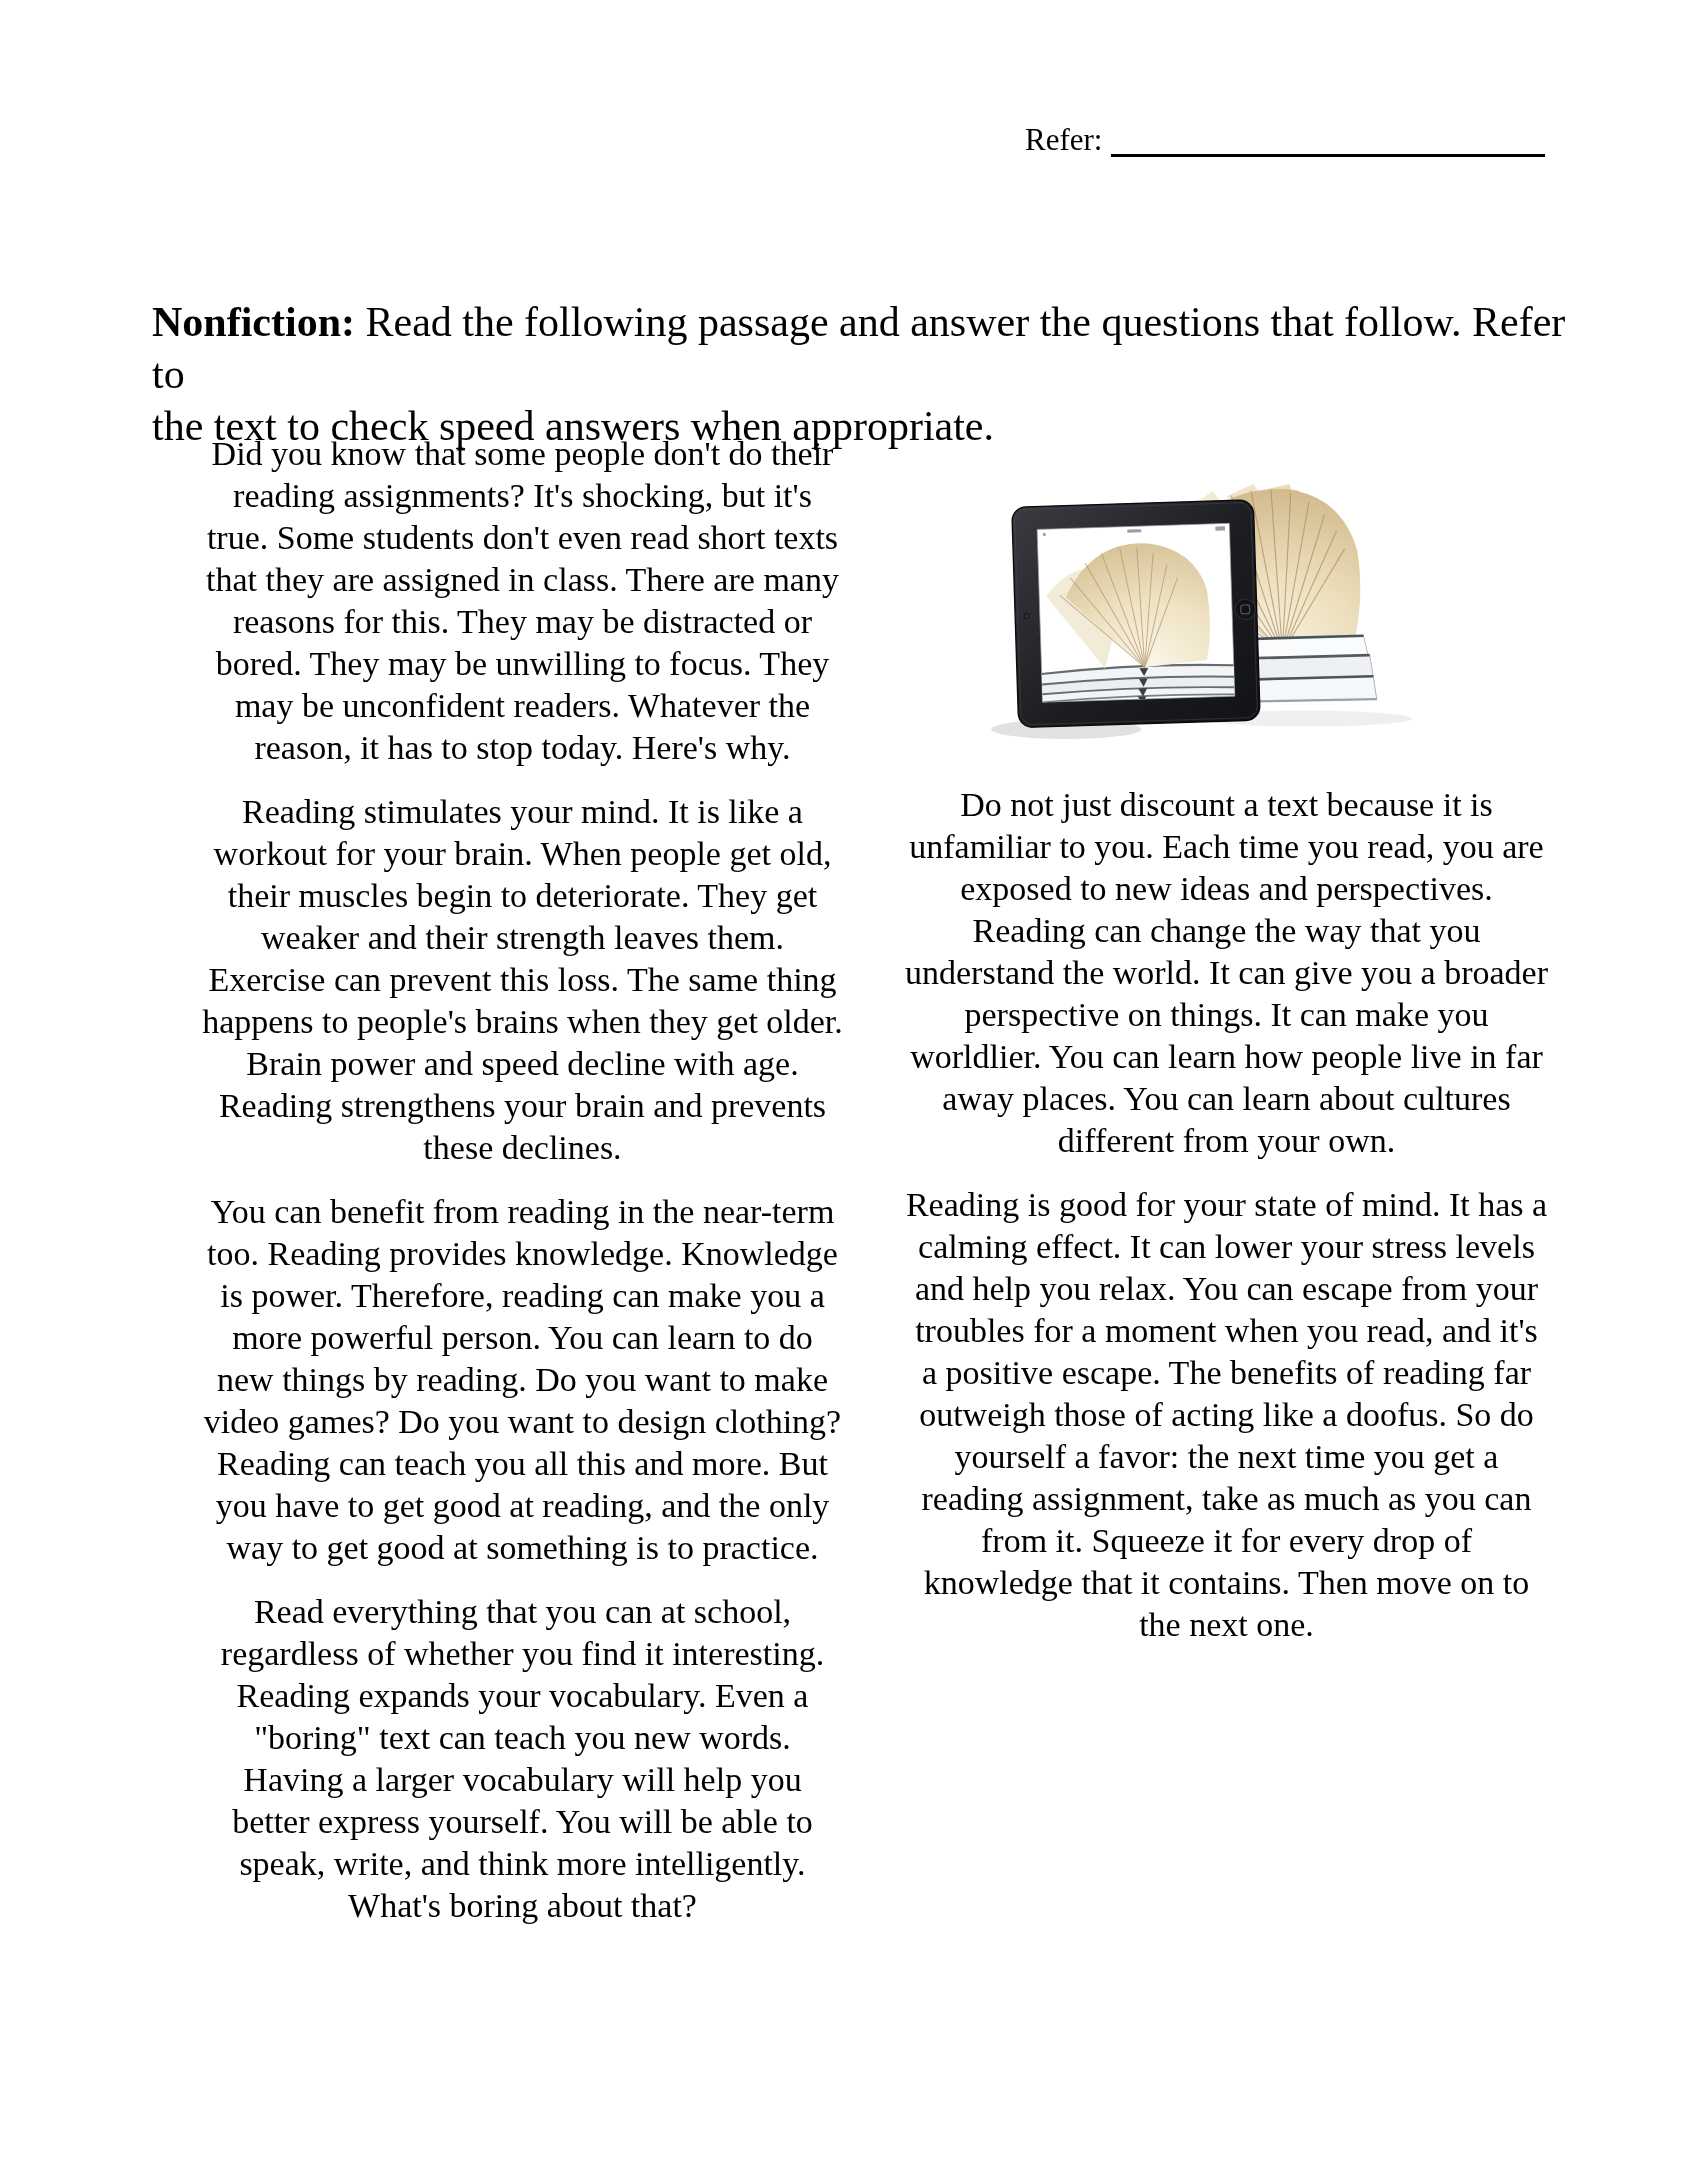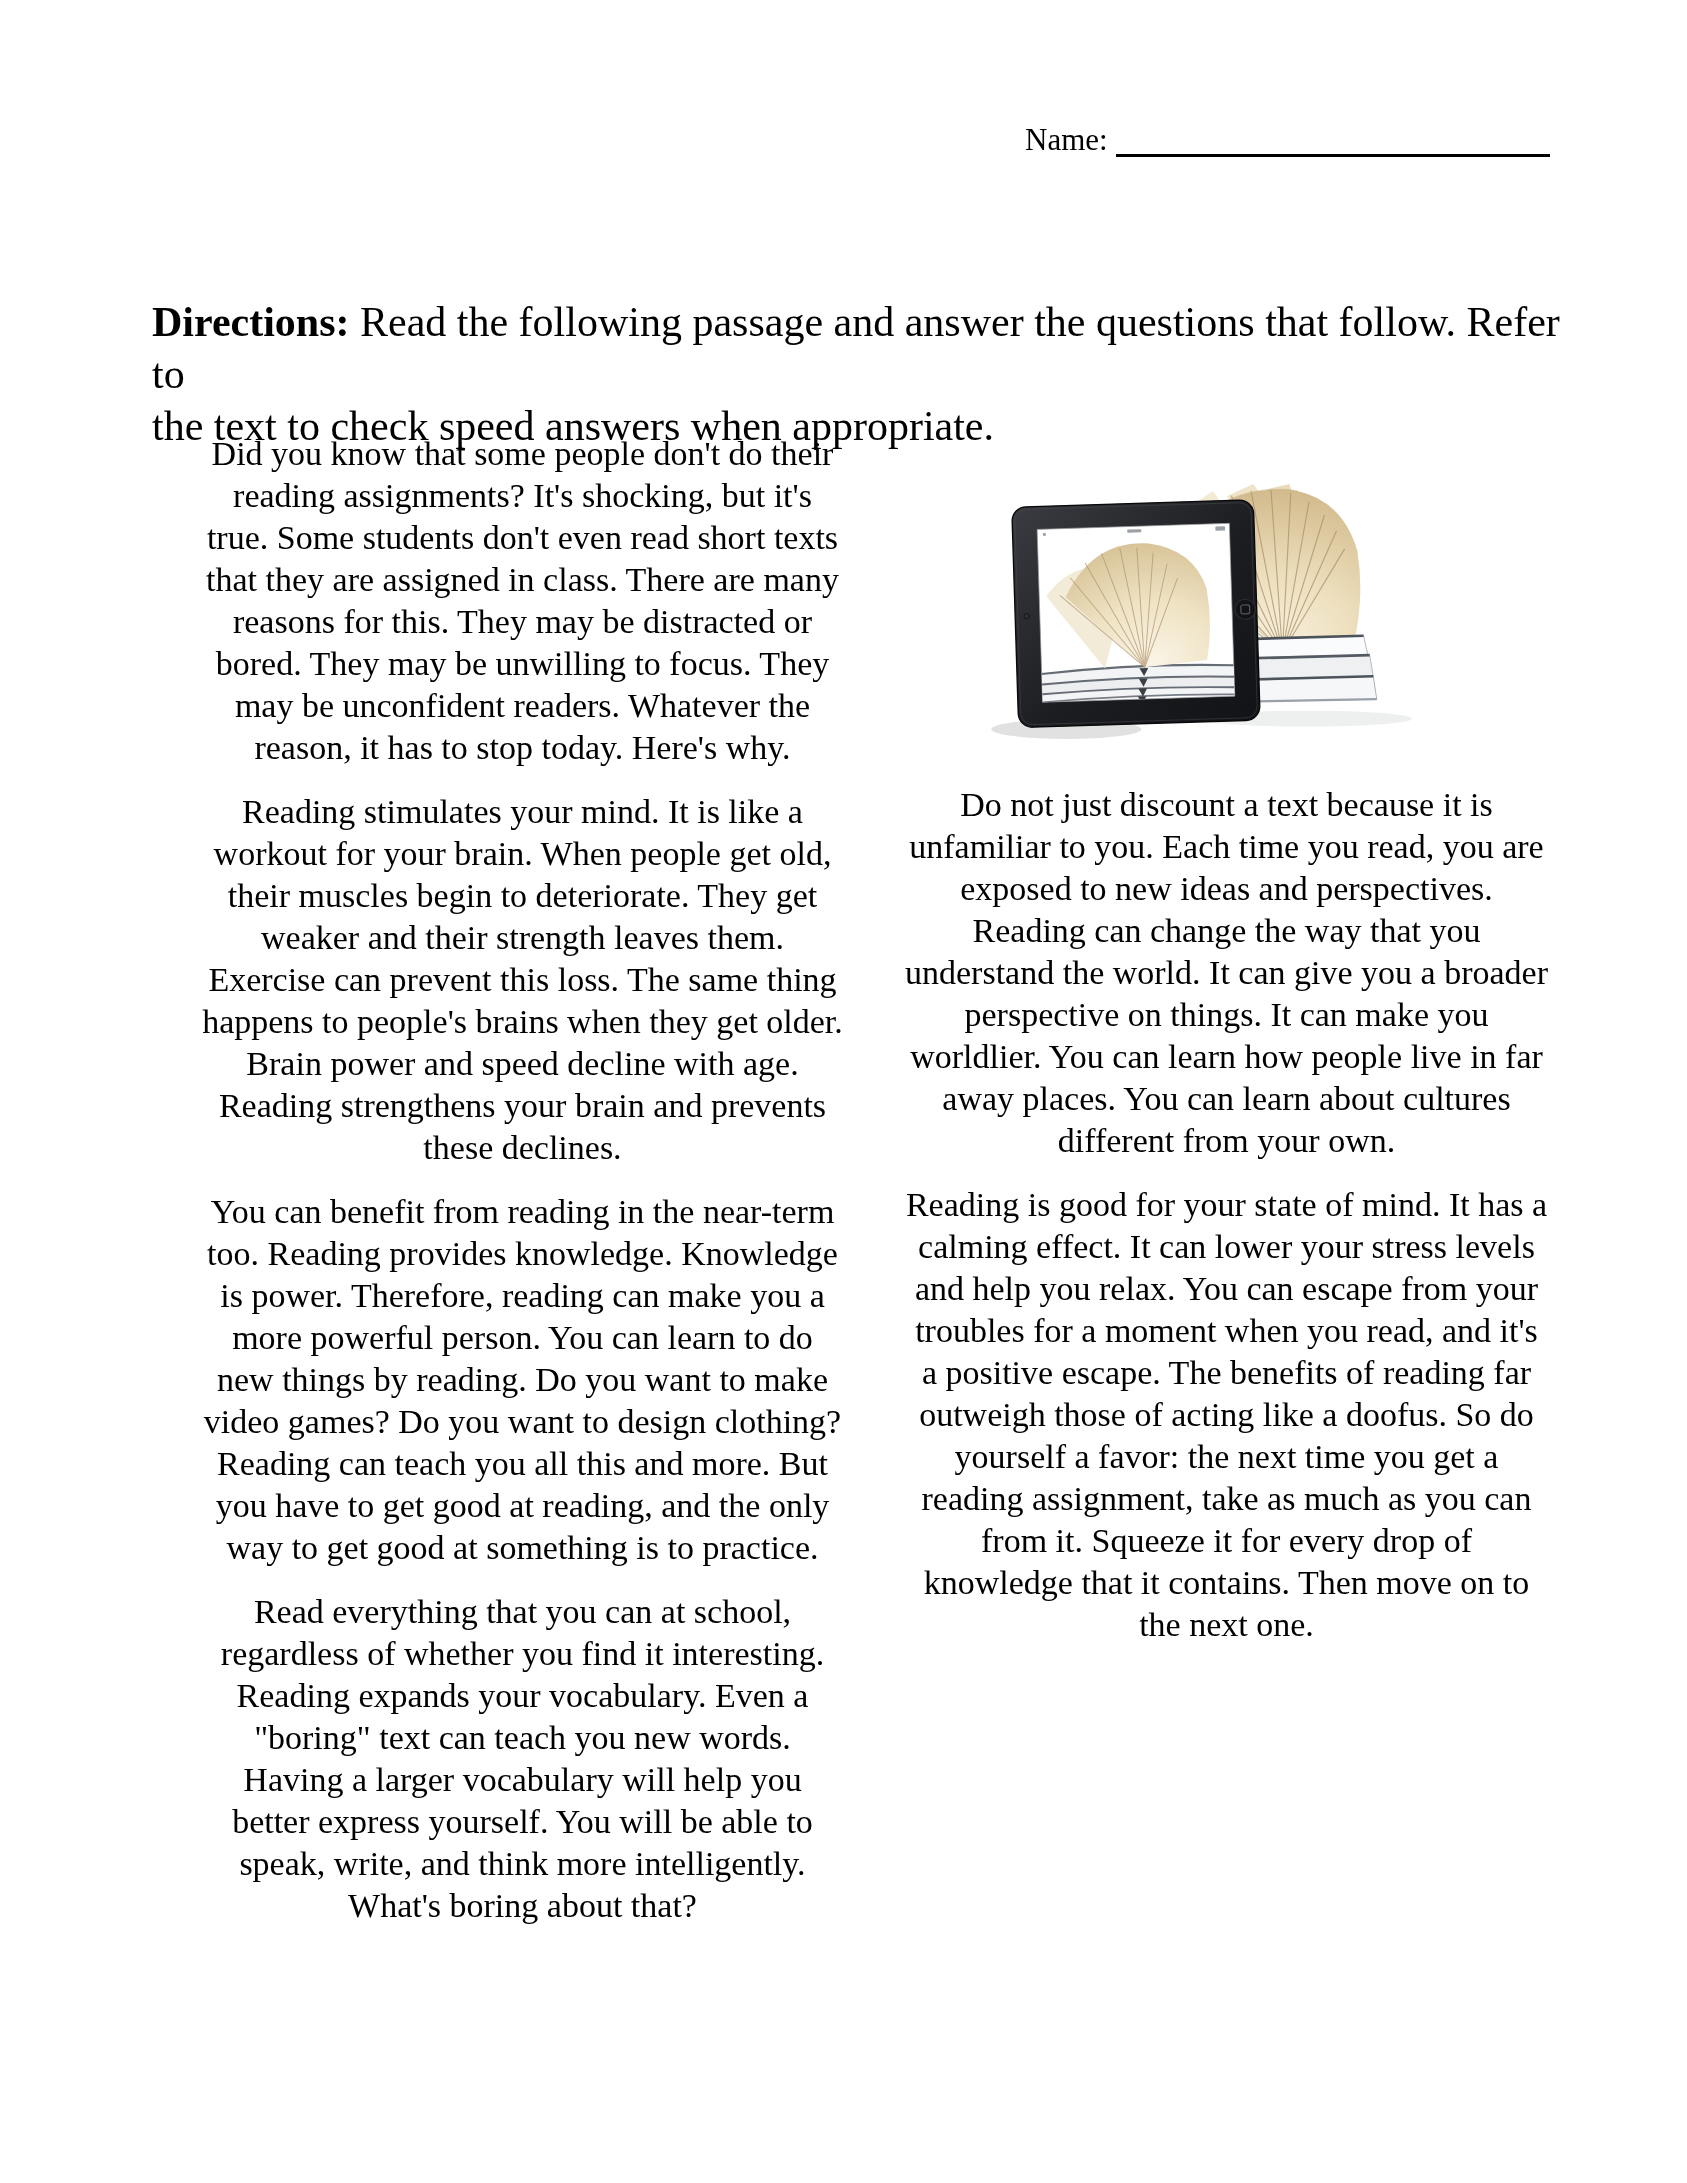--- a/index.html
+++ b/index.html
@@ -19,26 +19,26 @@
   .col-left{left:152px;top:433px;width:741px;}
   .col-right{left:856px;top:784px;width:741px;font-family:Liberation Serif, serif;}
   .illus{position:absolute;left:962px;top:454px;width:512px;height:344px;}
 </style>
 </head>
 <body>
 
 <div class="page">
 
   <div class="name-row">
-    <span class="name-label">Name:</span>
+    <span class="name-label">Refer:</span>
     <span class="name-line"></span>
   </div>
 
 
-  <p class="directions"><b>Directions:</b> <span>Read the following passage and answer the questions that follow. Refer to</span><br><span>the text to check speed answers when appropriate.</span></p>
+  <p class="directions"><b>Nonfiction:</b> <span>Read the following passage and answer the questions that follow. Refer to</span><br><span>the text to check speed answers when appropriate.</span></p>
 
   <div class="col col-left">
     <p>Did you know that some people don't do their
 reading assignments? It's shocking, but it's
 true. Some students don't even read short texts
 that they are assigned in class. There are many
 reasons for this. They may be distracted or
 bored. They may be unwilling to focus. They
 may be unconfident readers. Whatever the
 reason, it has to stop today. Here's why.</p>

